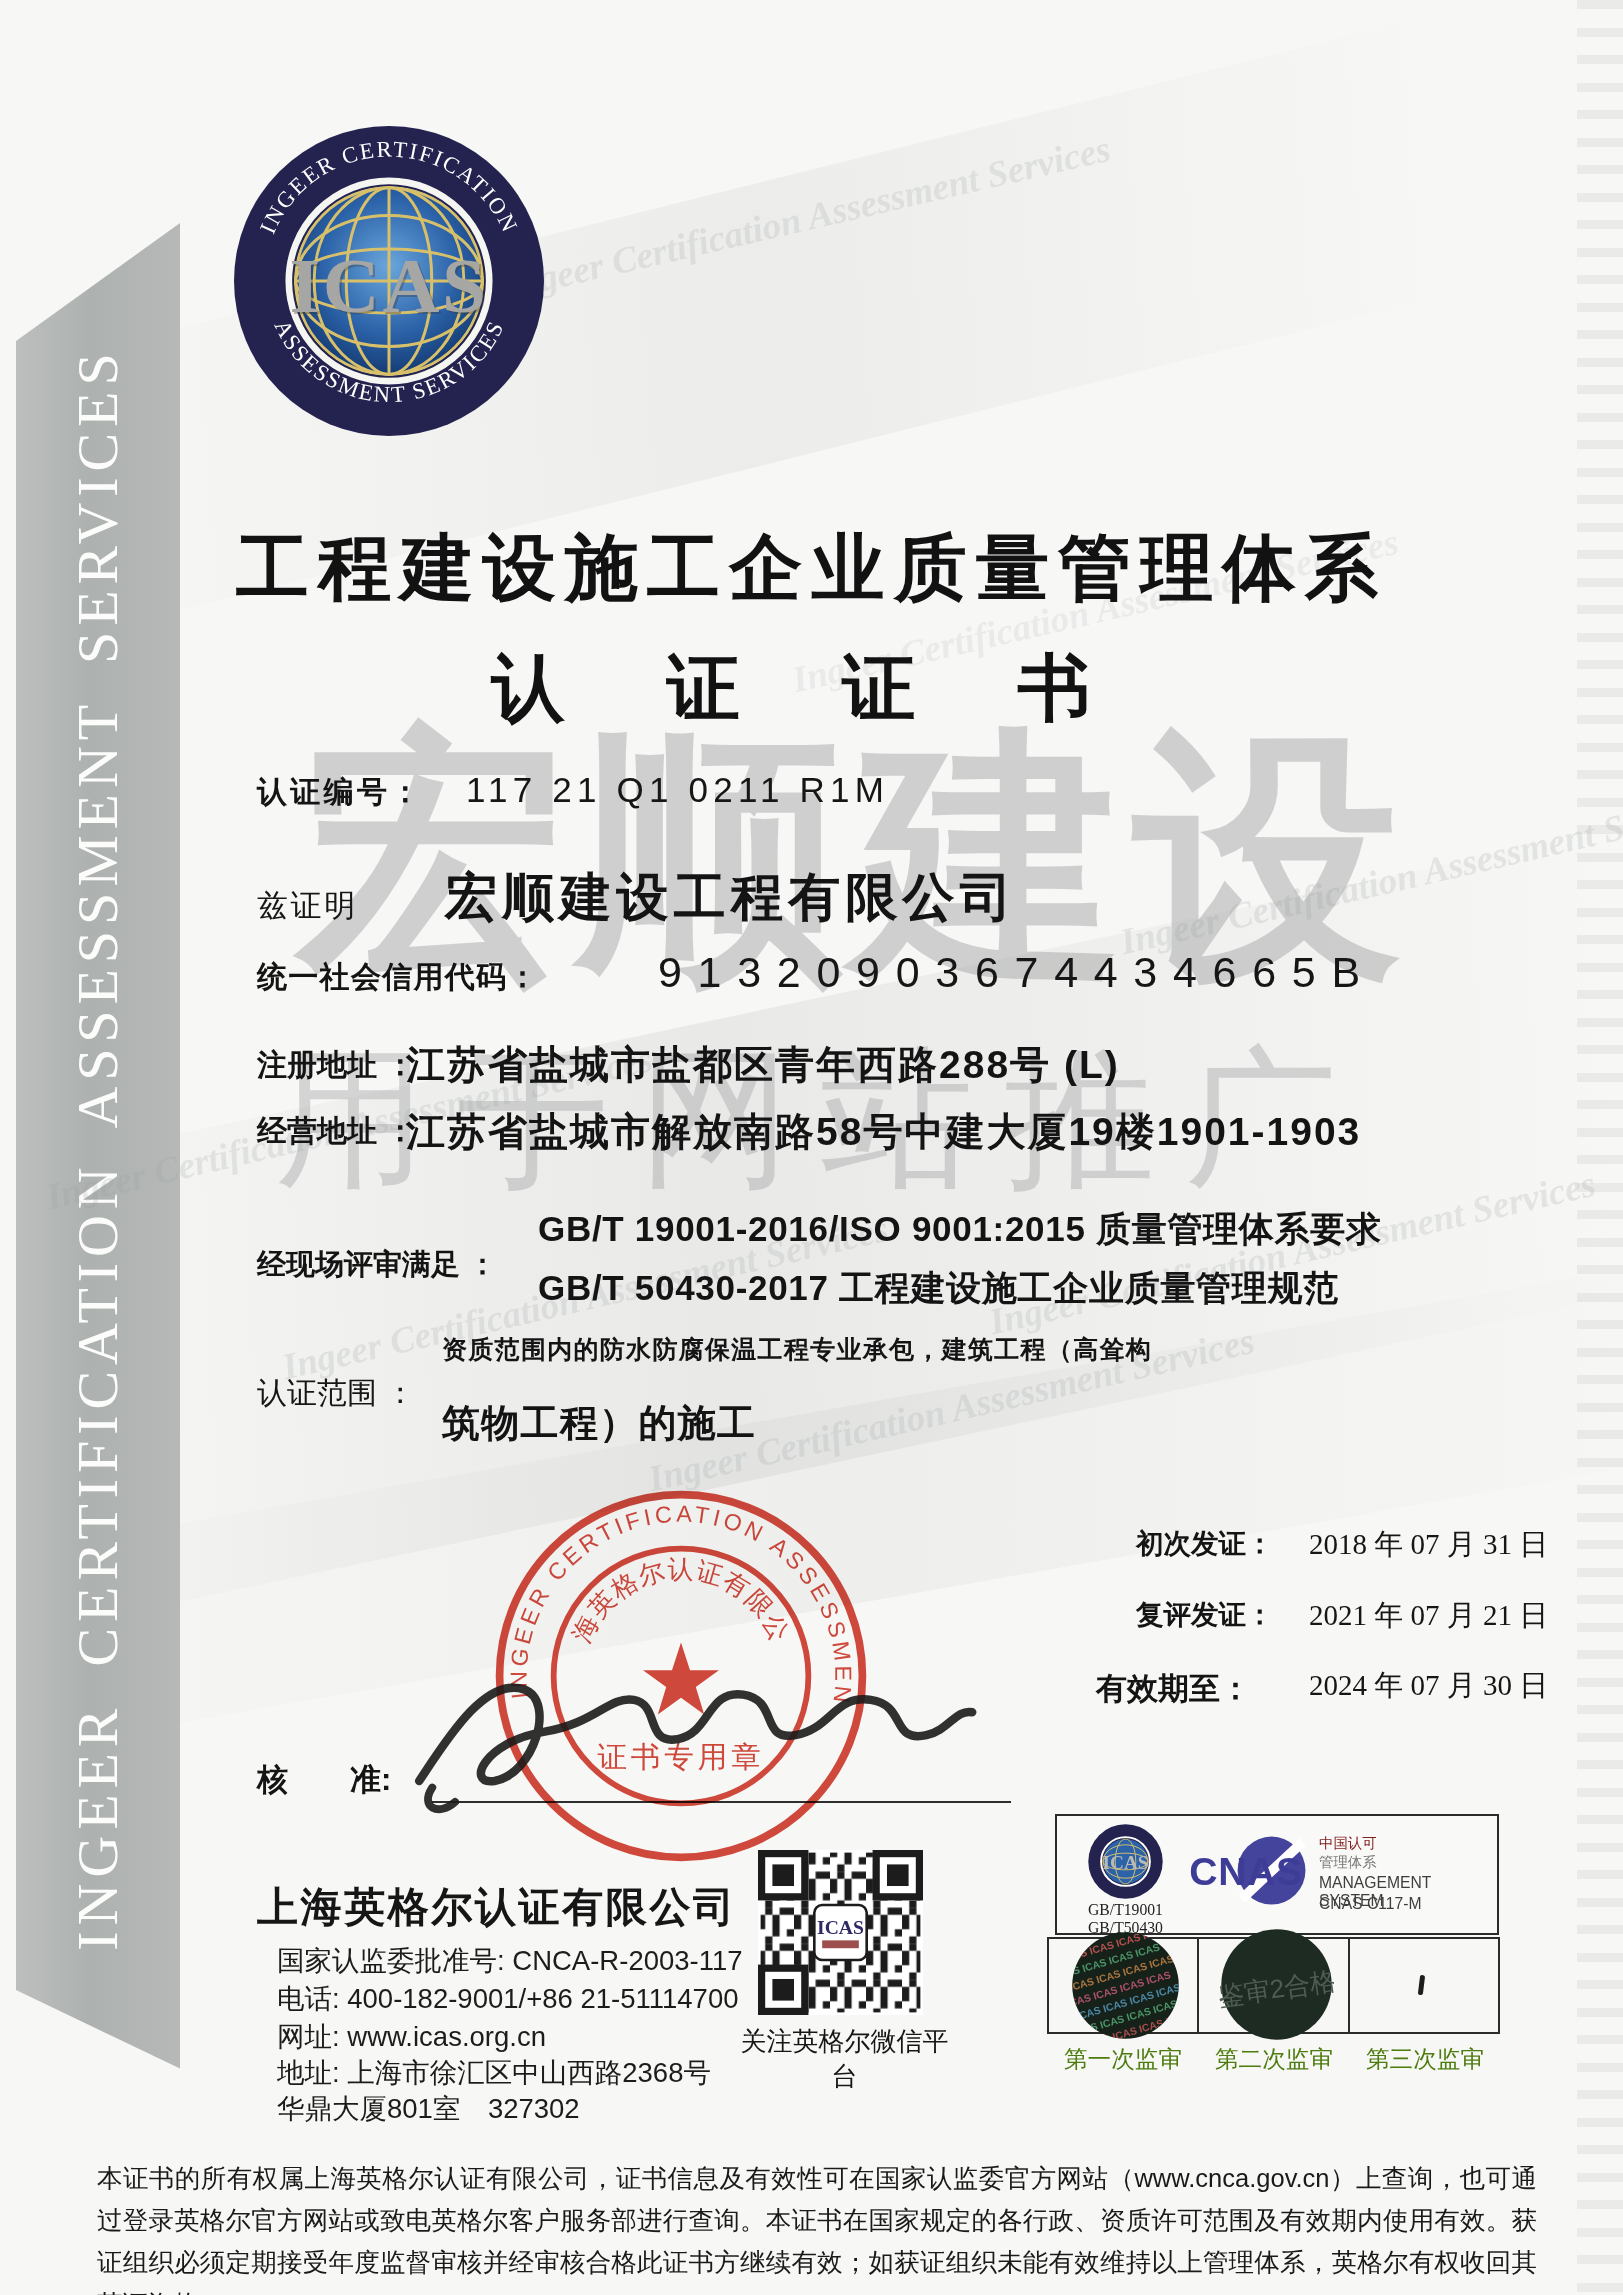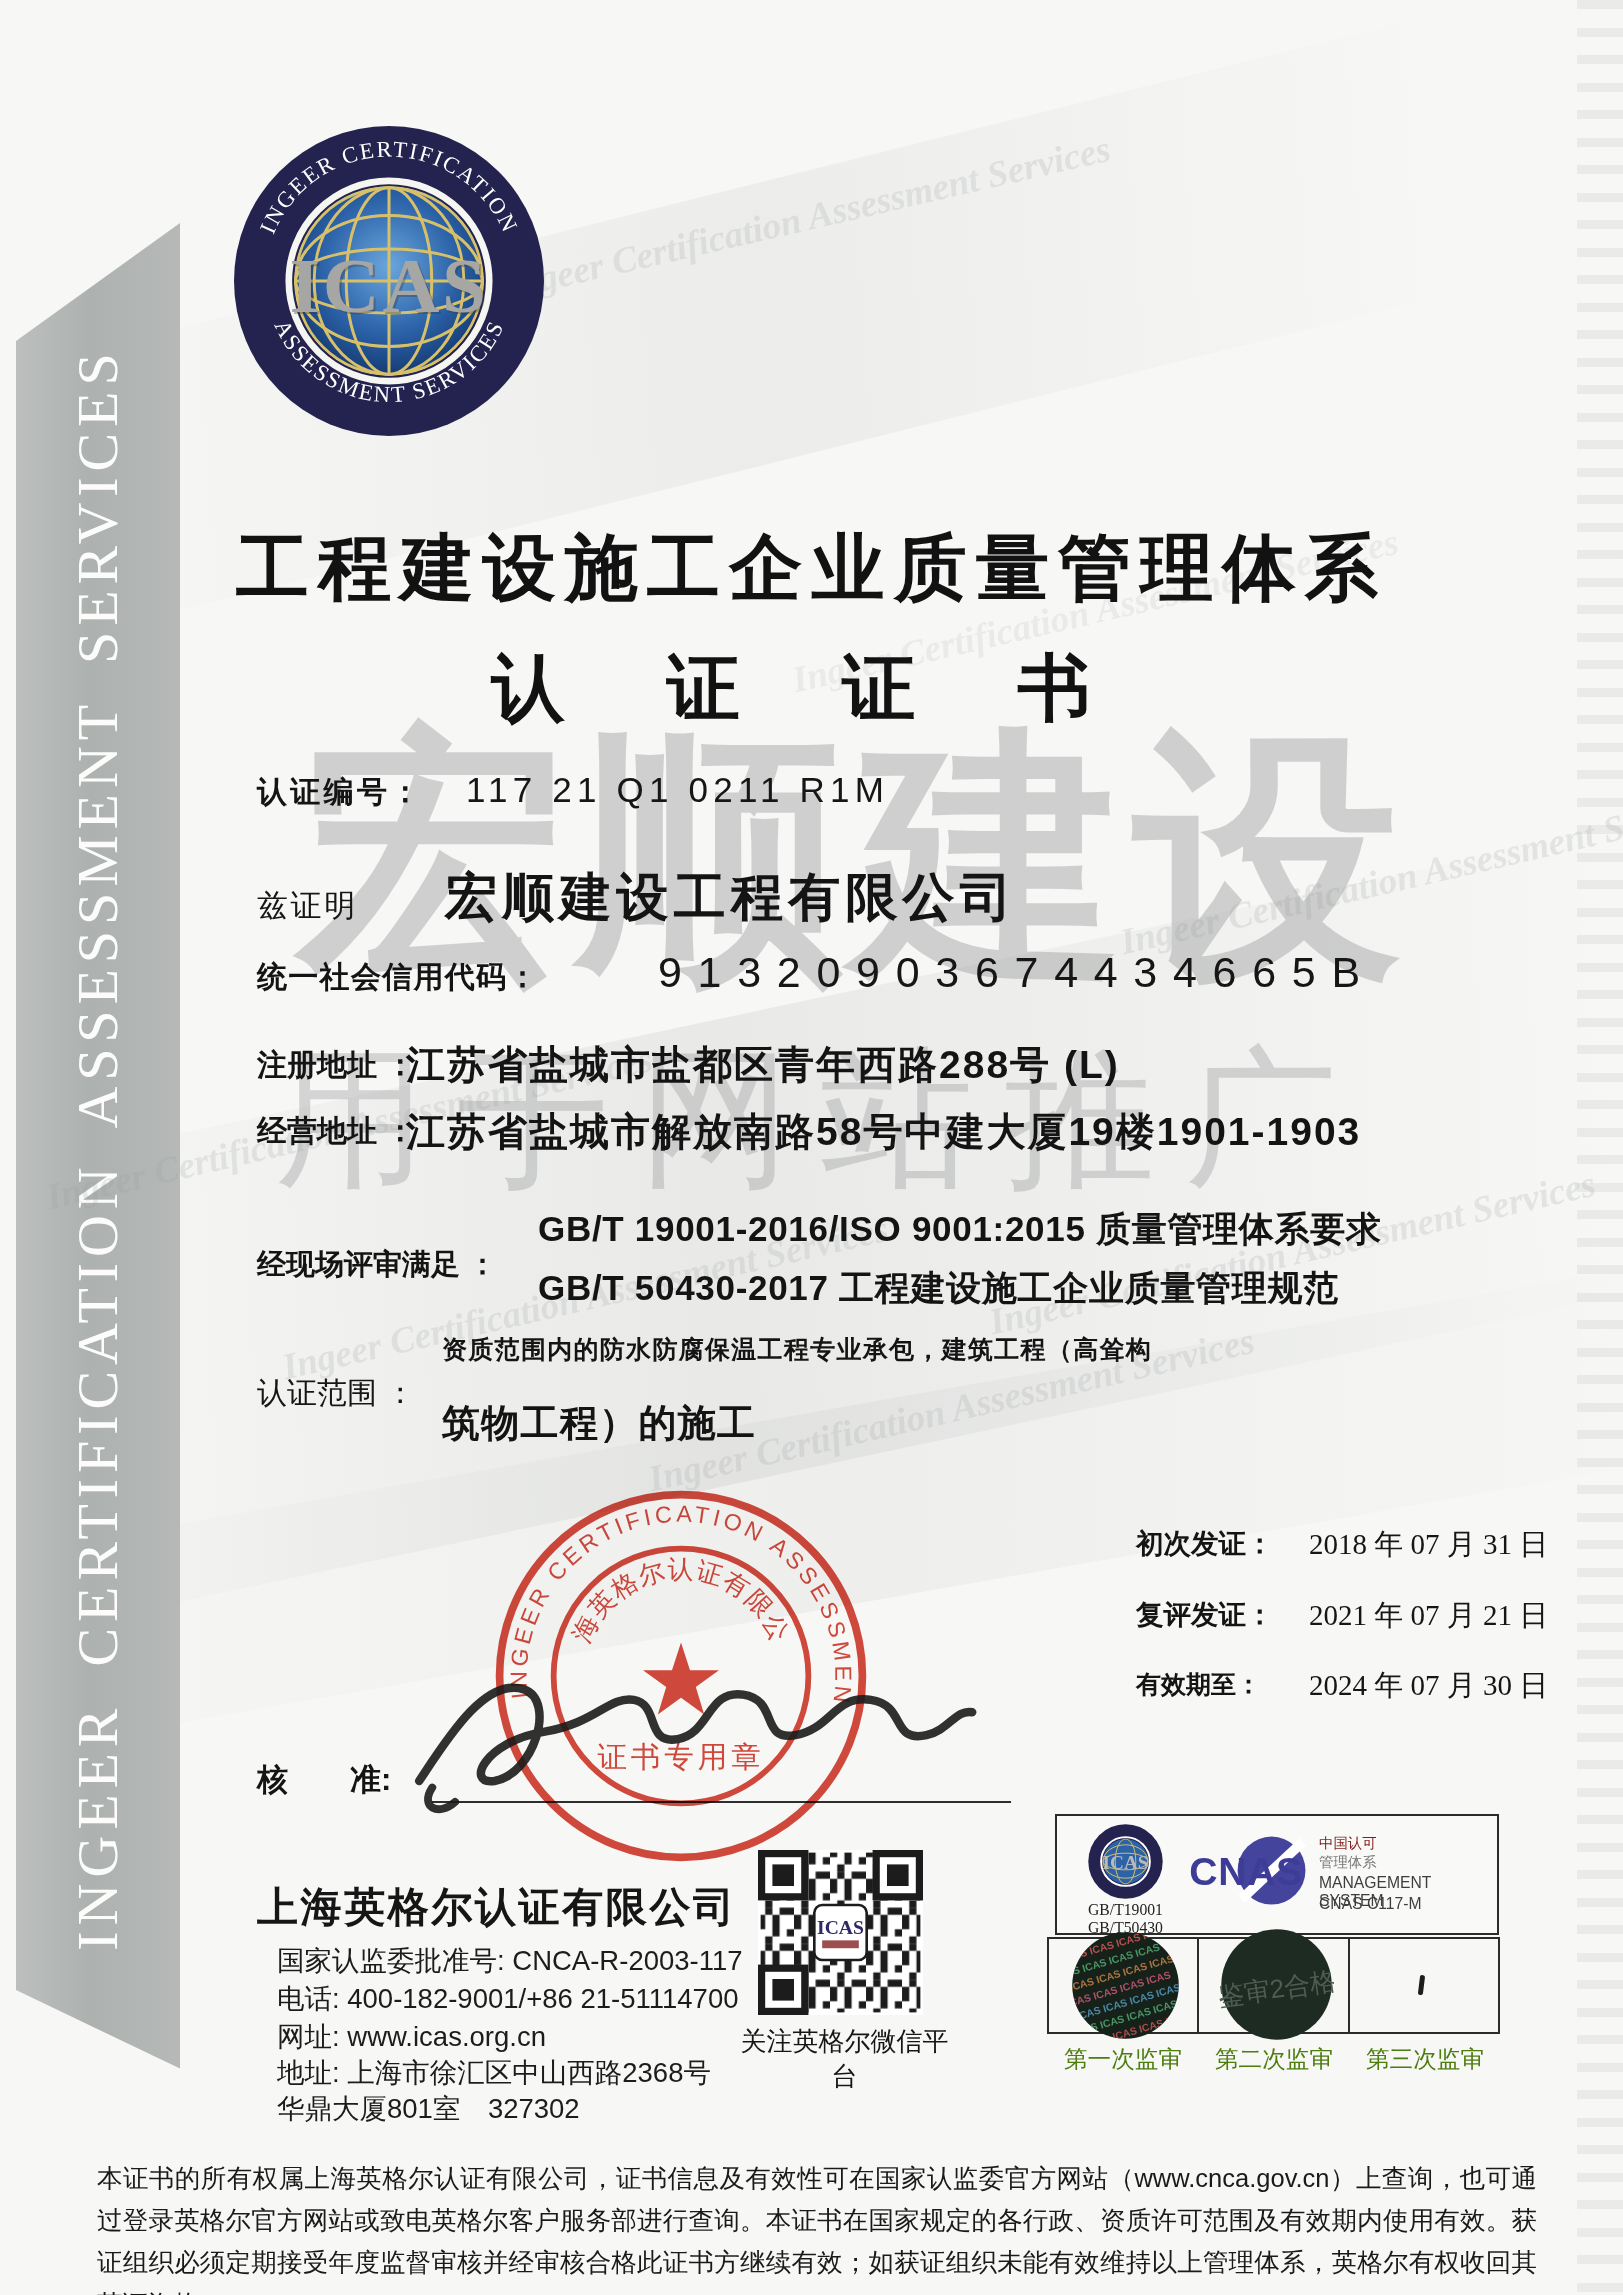--- a/index.html
+++ b/index.html
@@ -128,21 +128,21 @@
   <div class="abs z3 lbl" style="left:538px;top:1265px;font-size:35px;letter-spacing:0.7px;">GB/T 50430-2017 工程建设施工企业质量管理规范</div>
 
   <div class="abs z3" style="left:257px;top:1373px;font-size:30px;">认证范围 ：</div>
   <div class="abs z3 lbl" style="left:442px;top:1333px;font-size:25px;letter-spacing:1.3px;">资质范围内的防水防腐保温工程专业承包，建筑工程（高耸构</div>
   <div class="abs z3 lbl" style="left:442px;top:1398px;font-size:38px;letter-spacing:1.3px;">筑物工程）的施工</div>
 
   <div class="abs z3 lbl" style="left:1136px;top:1526px;font-size:27.5px;">初次发证：</div>
   <div class="abs z3 serifv" style="left:1309px;top:1525px;font-size:29px;">2018 年 07 月 31 日</div>
   <div class="abs z3 lbl" style="left:1136px;top:1597px;font-size:27.5px;">复评发证：</div>
   <div class="abs z3 serifv" style="left:1309px;top:1596px;font-size:29px;">2021 年 07 月 21 日</div>
-  <div class="abs z3 lbl" style="left:1136px;top:1668px;font-size:25px;">有效期至：</div>
+  <div class="abs z3 lbl" style="left:1096px;top:1668px;font-size:31px;">有效期至：</div>
   <div class="abs z3 serifv" style="left:1309px;top:1666px;font-size:29px;">2024 年 07 月 30 日</div>
 
   <div class="abs z3 lbl" style="left:257px;top:1759px;font-size:31px;">核　　准:</div>
   <div class="abs appr-line"></div>
 
   <div class="abs stamp-wrap">
     <svg width="386" height="386" viewBox="0 0 600 600">
       <defs>
         <path id="sealLatin" d="M 63.6 341.7 A 240 240 0 1 1 536.4 341.7" fill="none"></path>
         <path id="sealCn" d="M 151.3 268.4 A 152 152 0 0 1 448.7 268.4" fill="none"></path>

